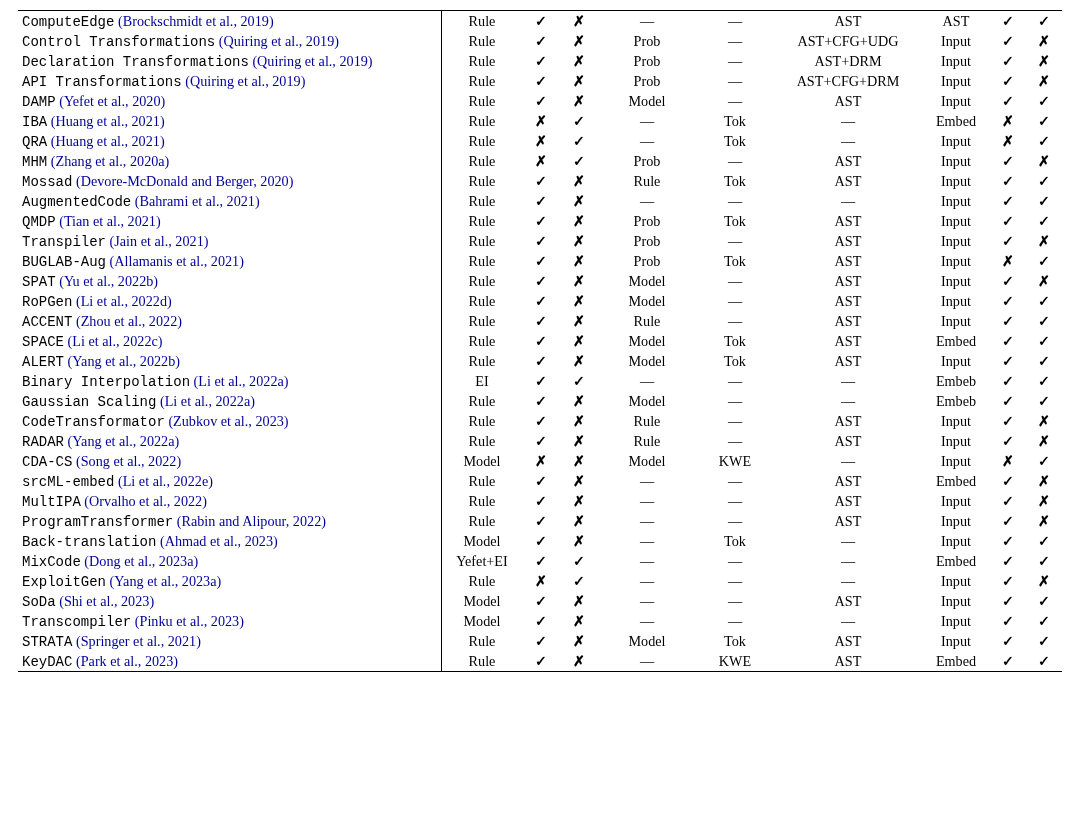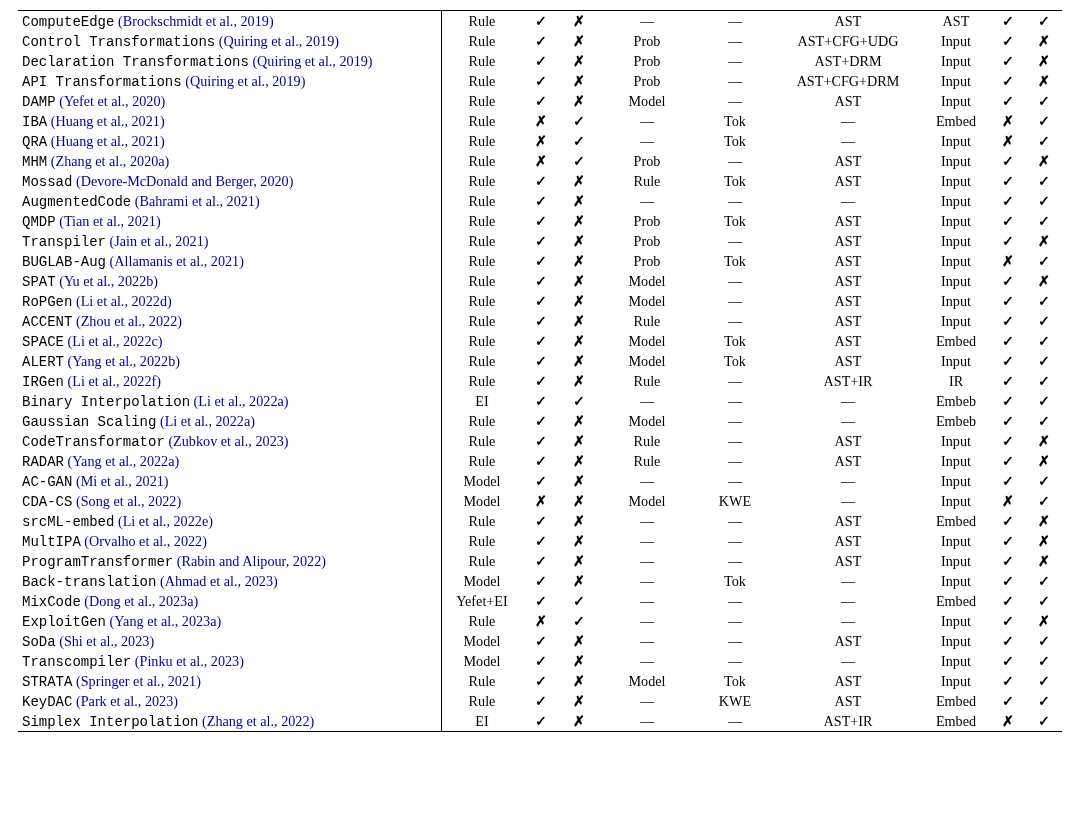--- a/index.html
+++ b/index.html
@@ -247,32 +247,20 @@
         <td style="width:30px"><span class="check"></span></td>
         <td style="width:30px"><span class="cross"></span></td>
         <td style="width:90px">Model</td>
         <td style="width:70px">Tok</td>
         <td style="width:140px">AST</td>
         <td style="width:60px">Input</td>
         <td style="width:28px"><span class="check"></span></td>
         <td style="width:28px"><span class="check"></span></td>
       </tr>
       <tr>
-        <td class="name-cell"><span class="method">IRGen</span> <span class="citation">(Li et al., 2022f)</span></td>
-        <td style="width:72px">Rule</td>
-        <td style="width:30px"><span class="check"></span></td>
-        <td style="width:30px"><span class="cross"></span></td>
-        <td style="width:90px">Rule</td>
-        <td style="width:70px">—</td>
-        <td style="width:140px">AST+IR</td>
-        <td style="width:60px">IR</td>
-        <td style="width:28px"><span class="check"></span></td>
-        <td style="width:28px"><span class="check"></span></td>
-      </tr>
-      <tr>
         <td class="name-cell"><span class="method">Binary Interpolation</span> <span class="citation">(Li et al., 2022a)</span></td>
         <td style="width:72px">EI</td>
         <td style="width:30px"><span class="check"></span></td>
         <td style="width:30px"><span class="check"></span></td>
         <td style="width:90px">—</td>
         <td style="width:70px">—</td>
         <td style="width:140px">—</td>
         <td style="width:60px">Embeb</td>
         <td style="width:28px"><span class="check"></span></td>
         <td style="width:28px"><span class="check"></span></td>
@@ -307,32 +295,20 @@
         <td style="width:30px"><span class="check"></span></td>
         <td style="width:30px"><span class="cross"></span></td>
         <td style="width:90px">Rule</td>
         <td style="width:70px">—</td>
         <td style="width:140px">AST</td>
         <td style="width:60px">Input</td>
         <td style="width:28px"><span class="check"></span></td>
         <td style="width:28px"><span class="cross"></span></td>
       </tr>
       <tr>
-        <td class="name-cell"><span class="method">AC-GAN</span> <span class="citation">(Mi et al., 2021)</span></td>
-        <td style="width:72px">Model</td>
-        <td style="width:30px"><span class="check"></span></td>
-        <td style="width:30px"><span class="cross"></span></td>
-        <td style="width:90px">—</td>
-        <td style="width:70px">—</td>
-        <td style="width:140px">—</td>
-        <td style="width:60px">Input</td>
-        <td style="width:28px"><span class="check"></span></td>
-        <td style="width:28px"><span class="check"></span></td>
-      </tr>
-      <tr>
         <td class="name-cell"><span class="method">CDA-CS</span> <span class="citation">(Song et al., 2022)</span></td>
         <td style="width:72px">Model</td>
         <td style="width:30px"><span class="cross"></span></td>
         <td style="width:30px"><span class="cross"></span></td>
         <td style="width:90px">Model</td>
         <td style="width:70px">KWE</td>
         <td style="width:140px">—</td>
         <td style="width:60px">Input</td>
         <td style="width:28px"><span class="cross"></span></td>
         <td style="width:28px"><span class="check"></span></td>
@@ -448,28 +424,16 @@
       <tr>
         <td class="name-cell"><span class="method">KeyDAC</span> <span class="citation">(Park et al., 2023)</span></td>
         <td style="width:72px">Rule</td>
         <td style="width:30px"><span class="check"></span></td>
         <td style="width:30px"><span class="cross"></span></td>
         <td style="width:90px">—</td>
         <td style="width:70px">KWE</td>
         <td style="width:140px">AST</td>
         <td style="width:60px">Embed</td>
         <td style="width:28px"><span class="check"></span></td>
-        <td style="width:28px"><span class="check"></span></td>
-      </tr>
-      <tr>
-        <td class="name-cell"><span class="method">Simplex Interpolation</span> <span class="citation">(Zhang et al., 2022)</span></td>
-        <td style="width:72px">EI</td>
-        <td style="width:30px"><span class="check"></span></td>
-        <td style="width:30px"><span class="cross"></span></td>
-        <td style="width:90px">—</td>
-        <td style="width:70px">—</td>
-        <td style="width:140px">AST+IR</td>
-        <td style="width:60px">Embed</td>
-        <td style="width:28px"><span class="cross"></span></td>
         <td style="width:28px"><span class="check"></span></td>
       </tr>
     </tbody>
 </table>
 
 </body></html>

